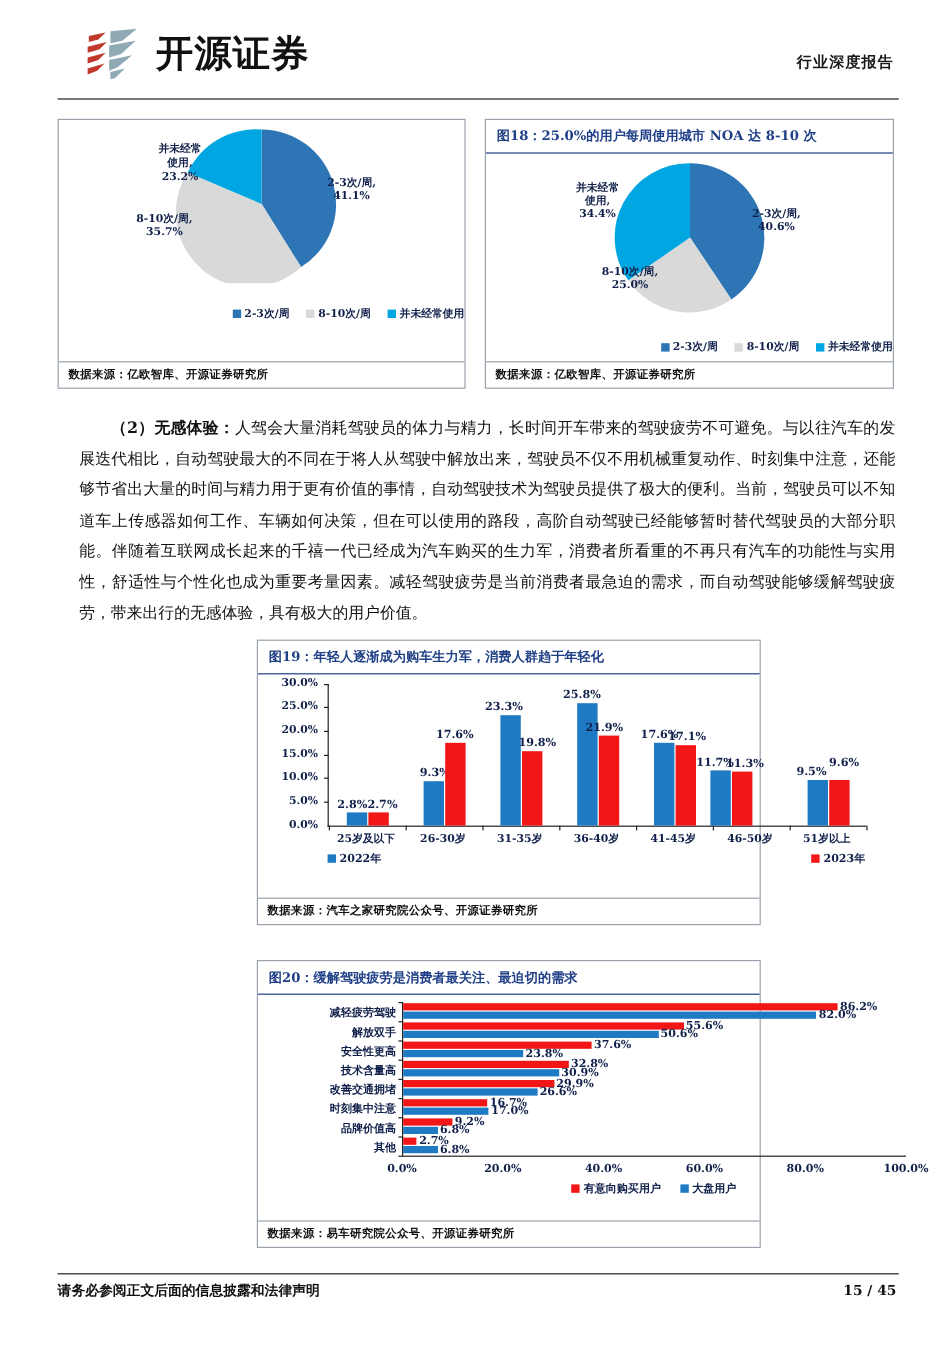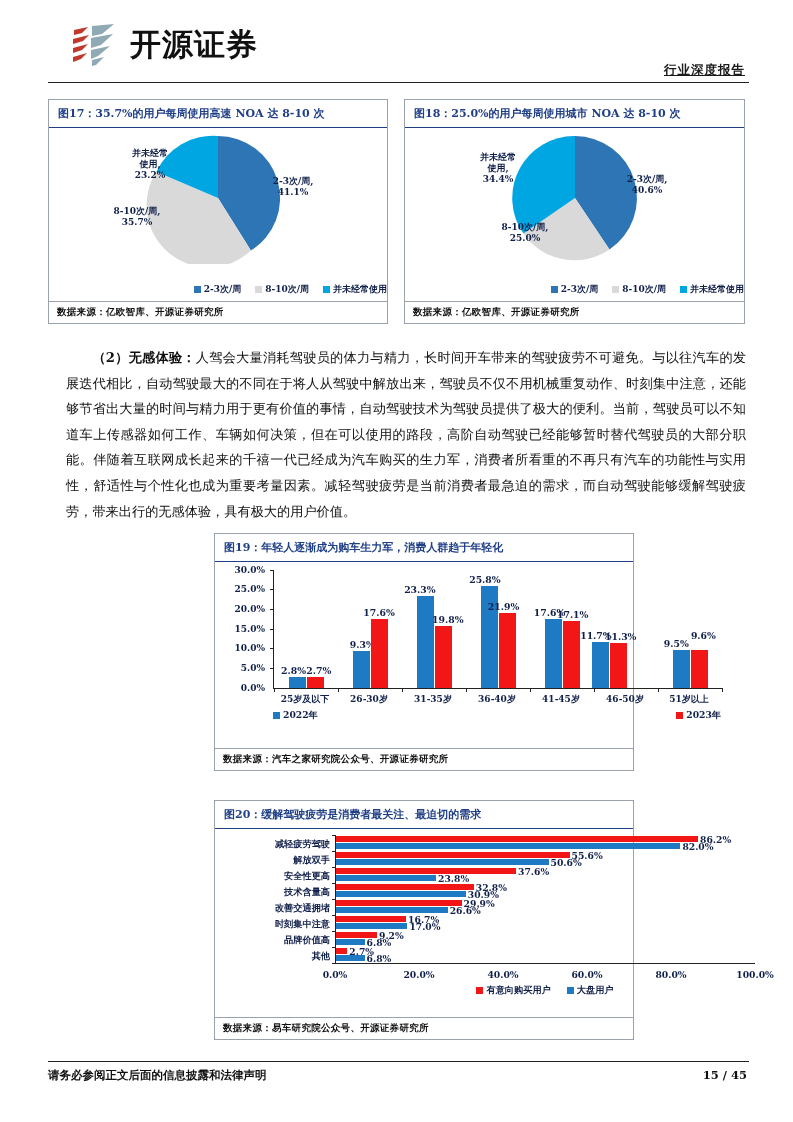--- a/index.html
+++ b/index.html
@@ -32,27 +32,26 @@
   .logo-mark { width: 52px; height: 46px; }
   .logo-text {
     font-family: "DejaVu Sans", "Liberation Sans", sans-serif;
     font-size: 31px;
     font-weight: 700;
     letter-spacing: 1px;
     color: #111;
   }
   .hdr-right {
     position: absolute;
-    right: 48px; top: 62px;
+    right: 48px; top: 44px;
     font-size: 12.5px;
     font-weight: 700;
     font-family: "DejaVu Serif", "Liberation Serif", serif;
     color: #1a1a1a;
     letter-spacing: 1px;
-    text-decoration: underline;
   }
   .hdr-rule {
     position: absolute;
     left: 48px; right: 44px; top: 82px;
     border-top: 1.6px solid #222;
   }
 
   
   .figbox {
     position: absolute;
@@ -283,21 +282,20 @@
           <path d="M24 38 L36 35 L28 43 L24 44 Z" fill="#8fa9b5"></path>
         </g>
       </svg>
     </span>
     <span class="logo-text">开源证券</span>
   </div>
   <div class="hdr-right">行业深度报告</div>
   <div class="hdr-rule"></div>
 
   <div class="figbox" style="left:48px; top:99px; width:340px; height:225px;">
-    <div class="fig-title">图17：35.7%的用户每周使用高速 NOA 达 8-10 次</div>
     <div class="fig-body" style="height:178px;">
       <div class="pie-wrap">
         <svg class="pie-svg" width="180" height="132" viewBox="0 0 180 132">
 
           <path d="M90 66 L90 4 A62 62 0 0 1 122.9 118.6 Z" fill="#2e75b6"></path>
 
           <path d="M90 66 L122.9 118.6 A62 62 0 0 1 28.4 39.8 Z" fill="#d9d9d9"></path>
 
           <path d="M90 66 L28.4 39.8 A62 62 0 0 1 90 4 Z" fill="#00a6e2"></path>
         </svg>
@@ -507,21 +505,21 @@
             <div class="hbar r" style="width:233.5px;">
               <span class="hlab">55.6%</span>
             </div>
             <div class="hbar b" style="width:212.5px; margin-top:0.6px;">
               <span class="hlab">50.6%</span>
             </div>
           </div>
 
           <div class="hrow" style="top:33px;">
             <span class="cat" style="top:2px;">安全性更高</span>
-            <div class="hbar r" style="width:180px;">
+            <div class="hbar r" style="width:157px;">
               <span class="hlab">37.6%</span>
             </div>
             <div class="hbar b" style="width:100.0px; margin-top:0.6px;">
               <span class="hlab">23.8%</span>
             </div>
           </div>
 
           <div class="hrow" style="top:49px;">
             <span class="cat" style="top:2px;">技术含量高</span>
             <div class="hbar r" style="width:137.8px;">

